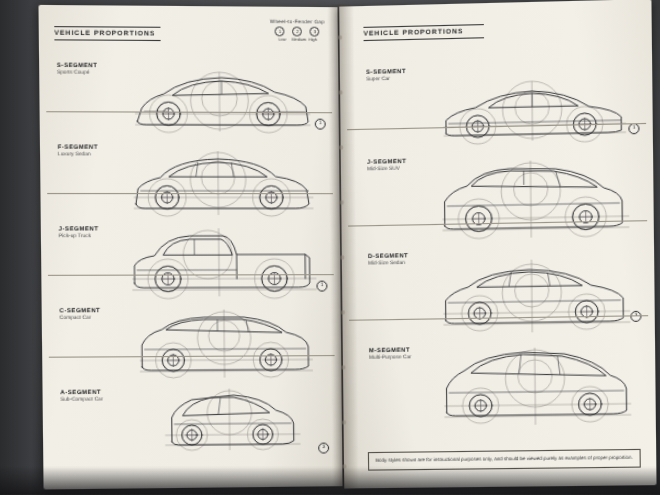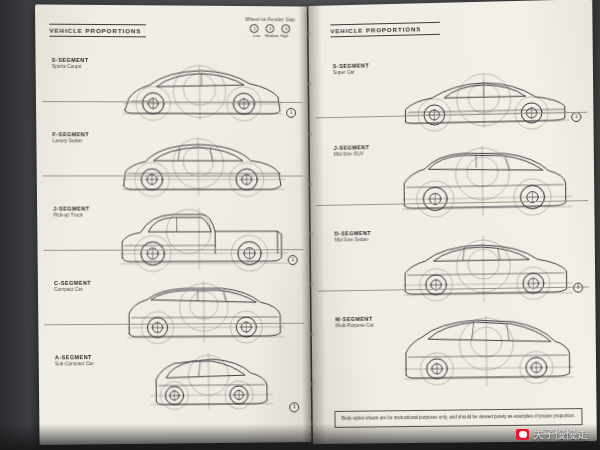--- a/index.html
+++ b/index.html
@@ -528,17 +528,13 @@
         <i style="top:210px"></i>
         <i style="top:260px"></i>
       <i style="top:310px"></i>
         <i style="top:360px"></i>
         <i style="top:400px"></i>
     </div>
   </div>
 
   <div class="bottomshadow"></div>
 
-  <div class="wm">
-    <span class="wb"></span>
-    <span>夫子慢慢走</span>
-  </div>
 </div>
 
 </body></html>

